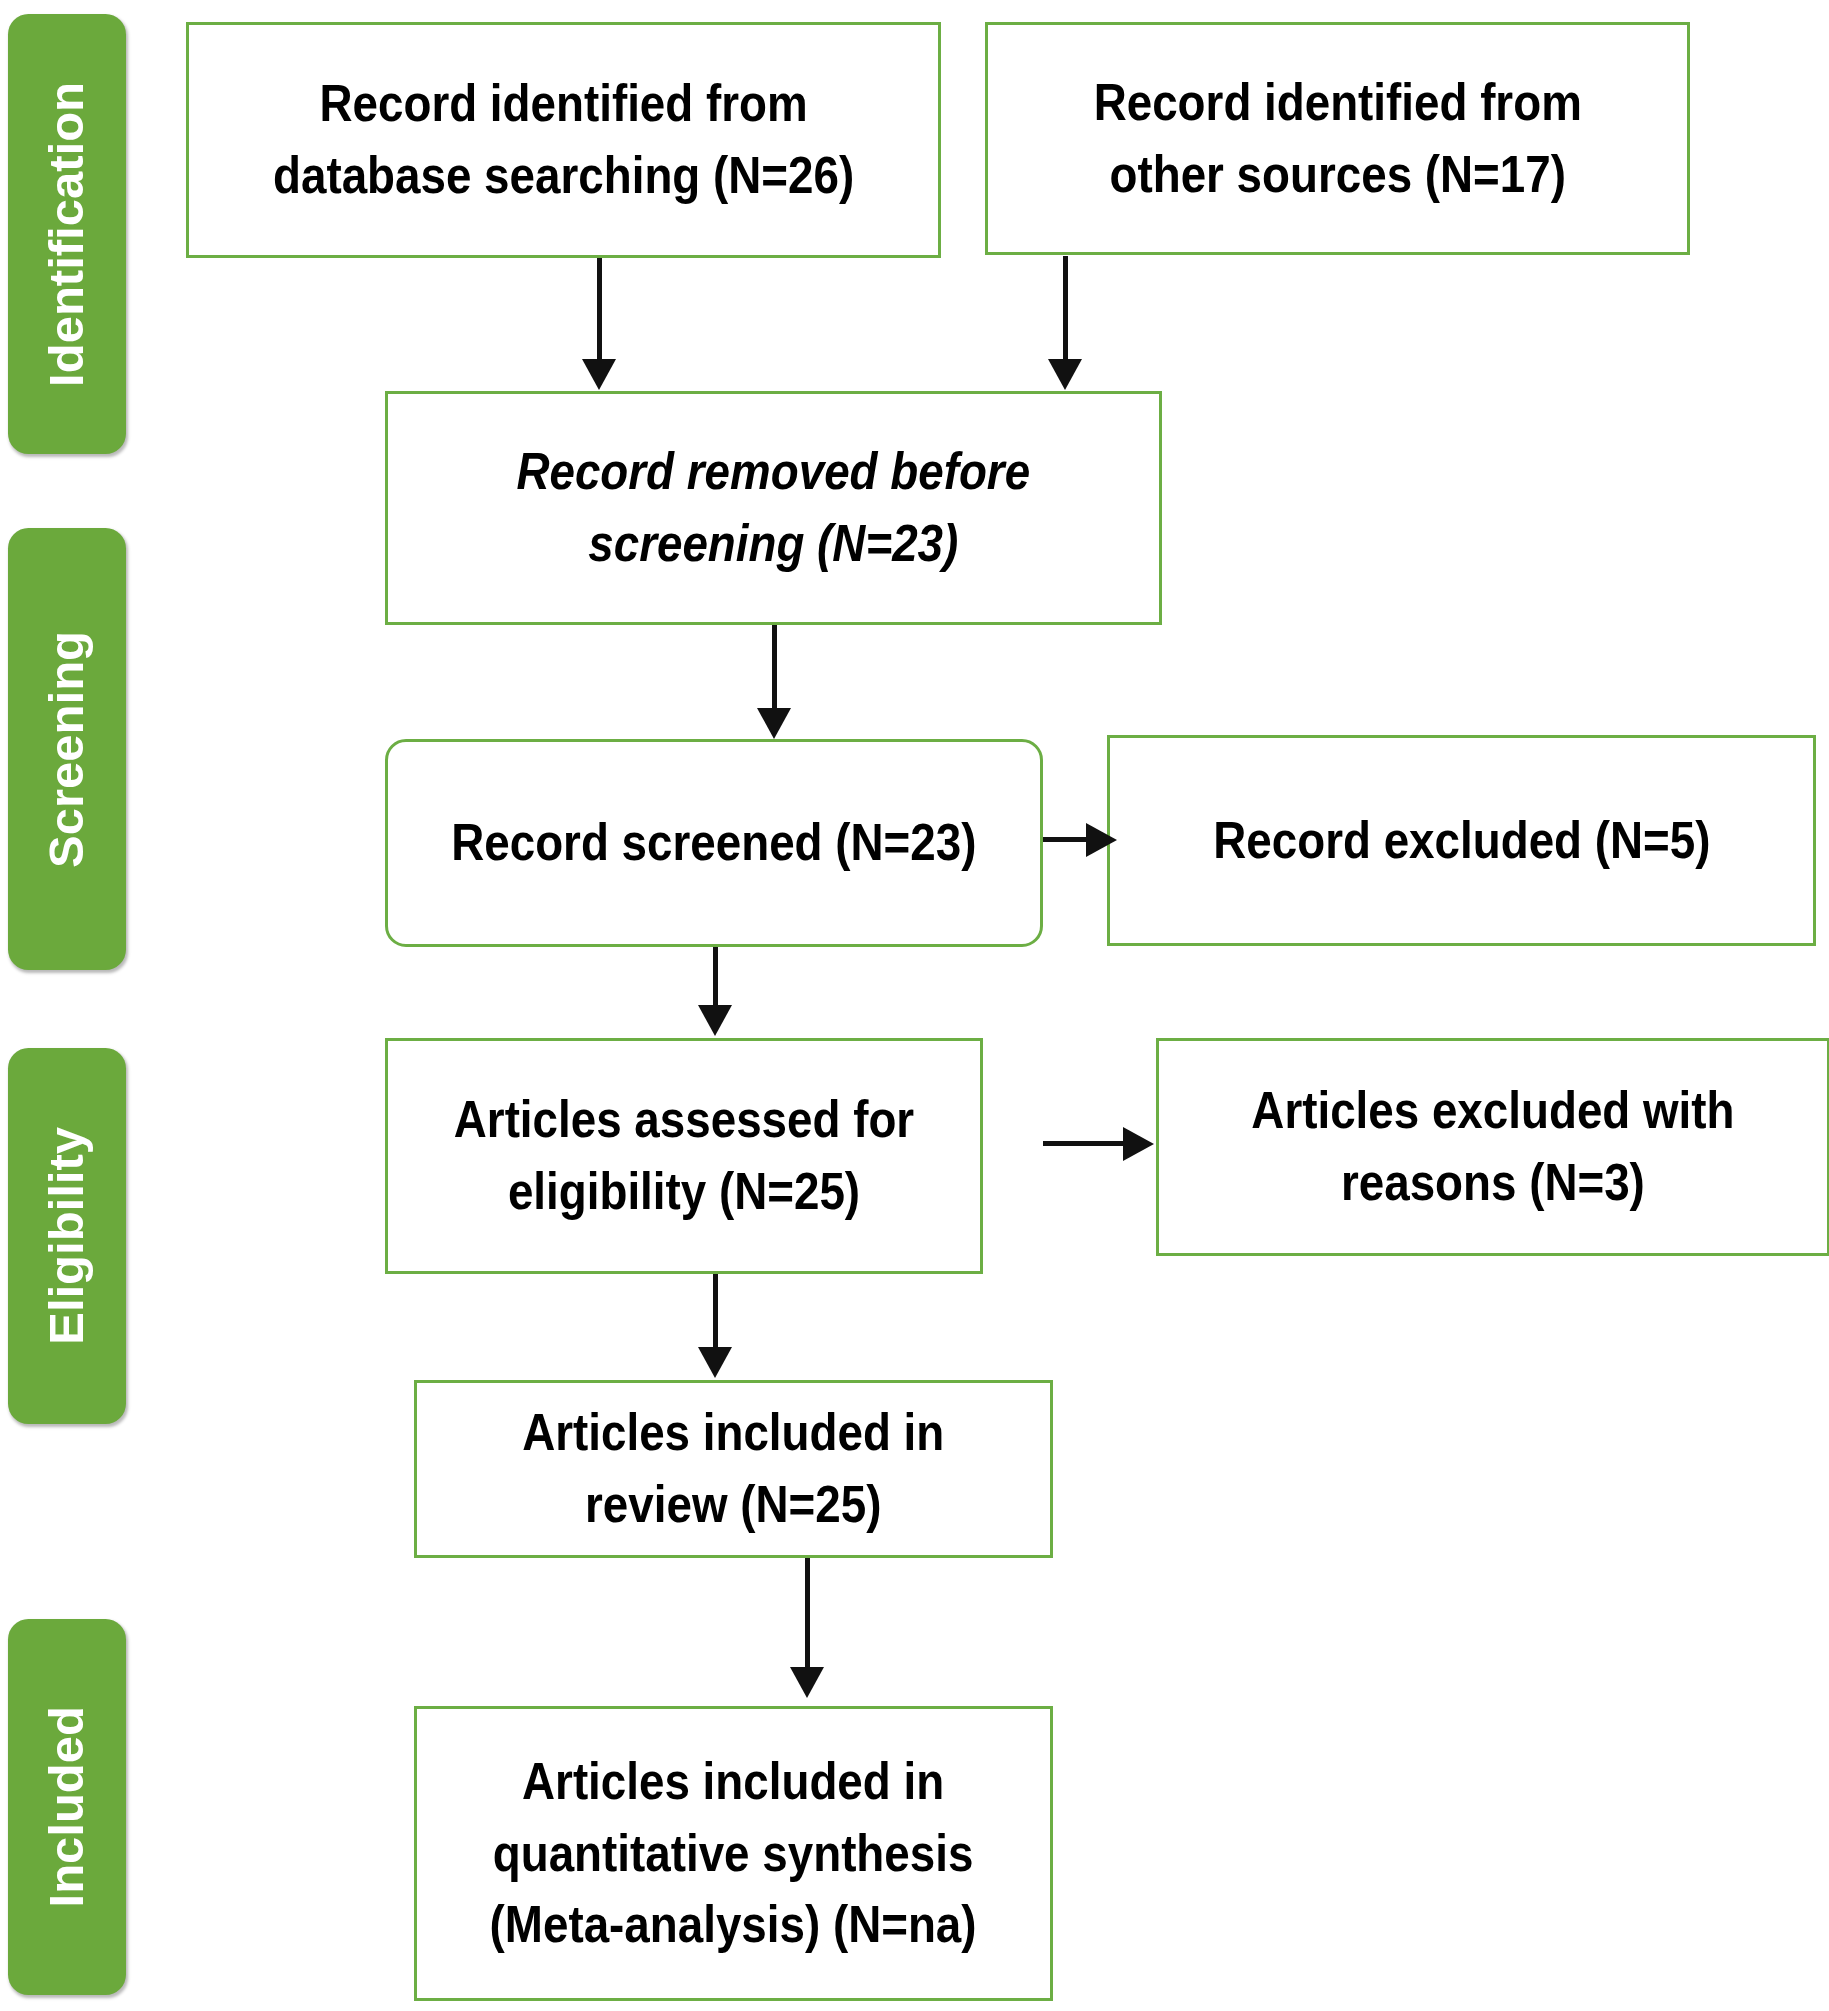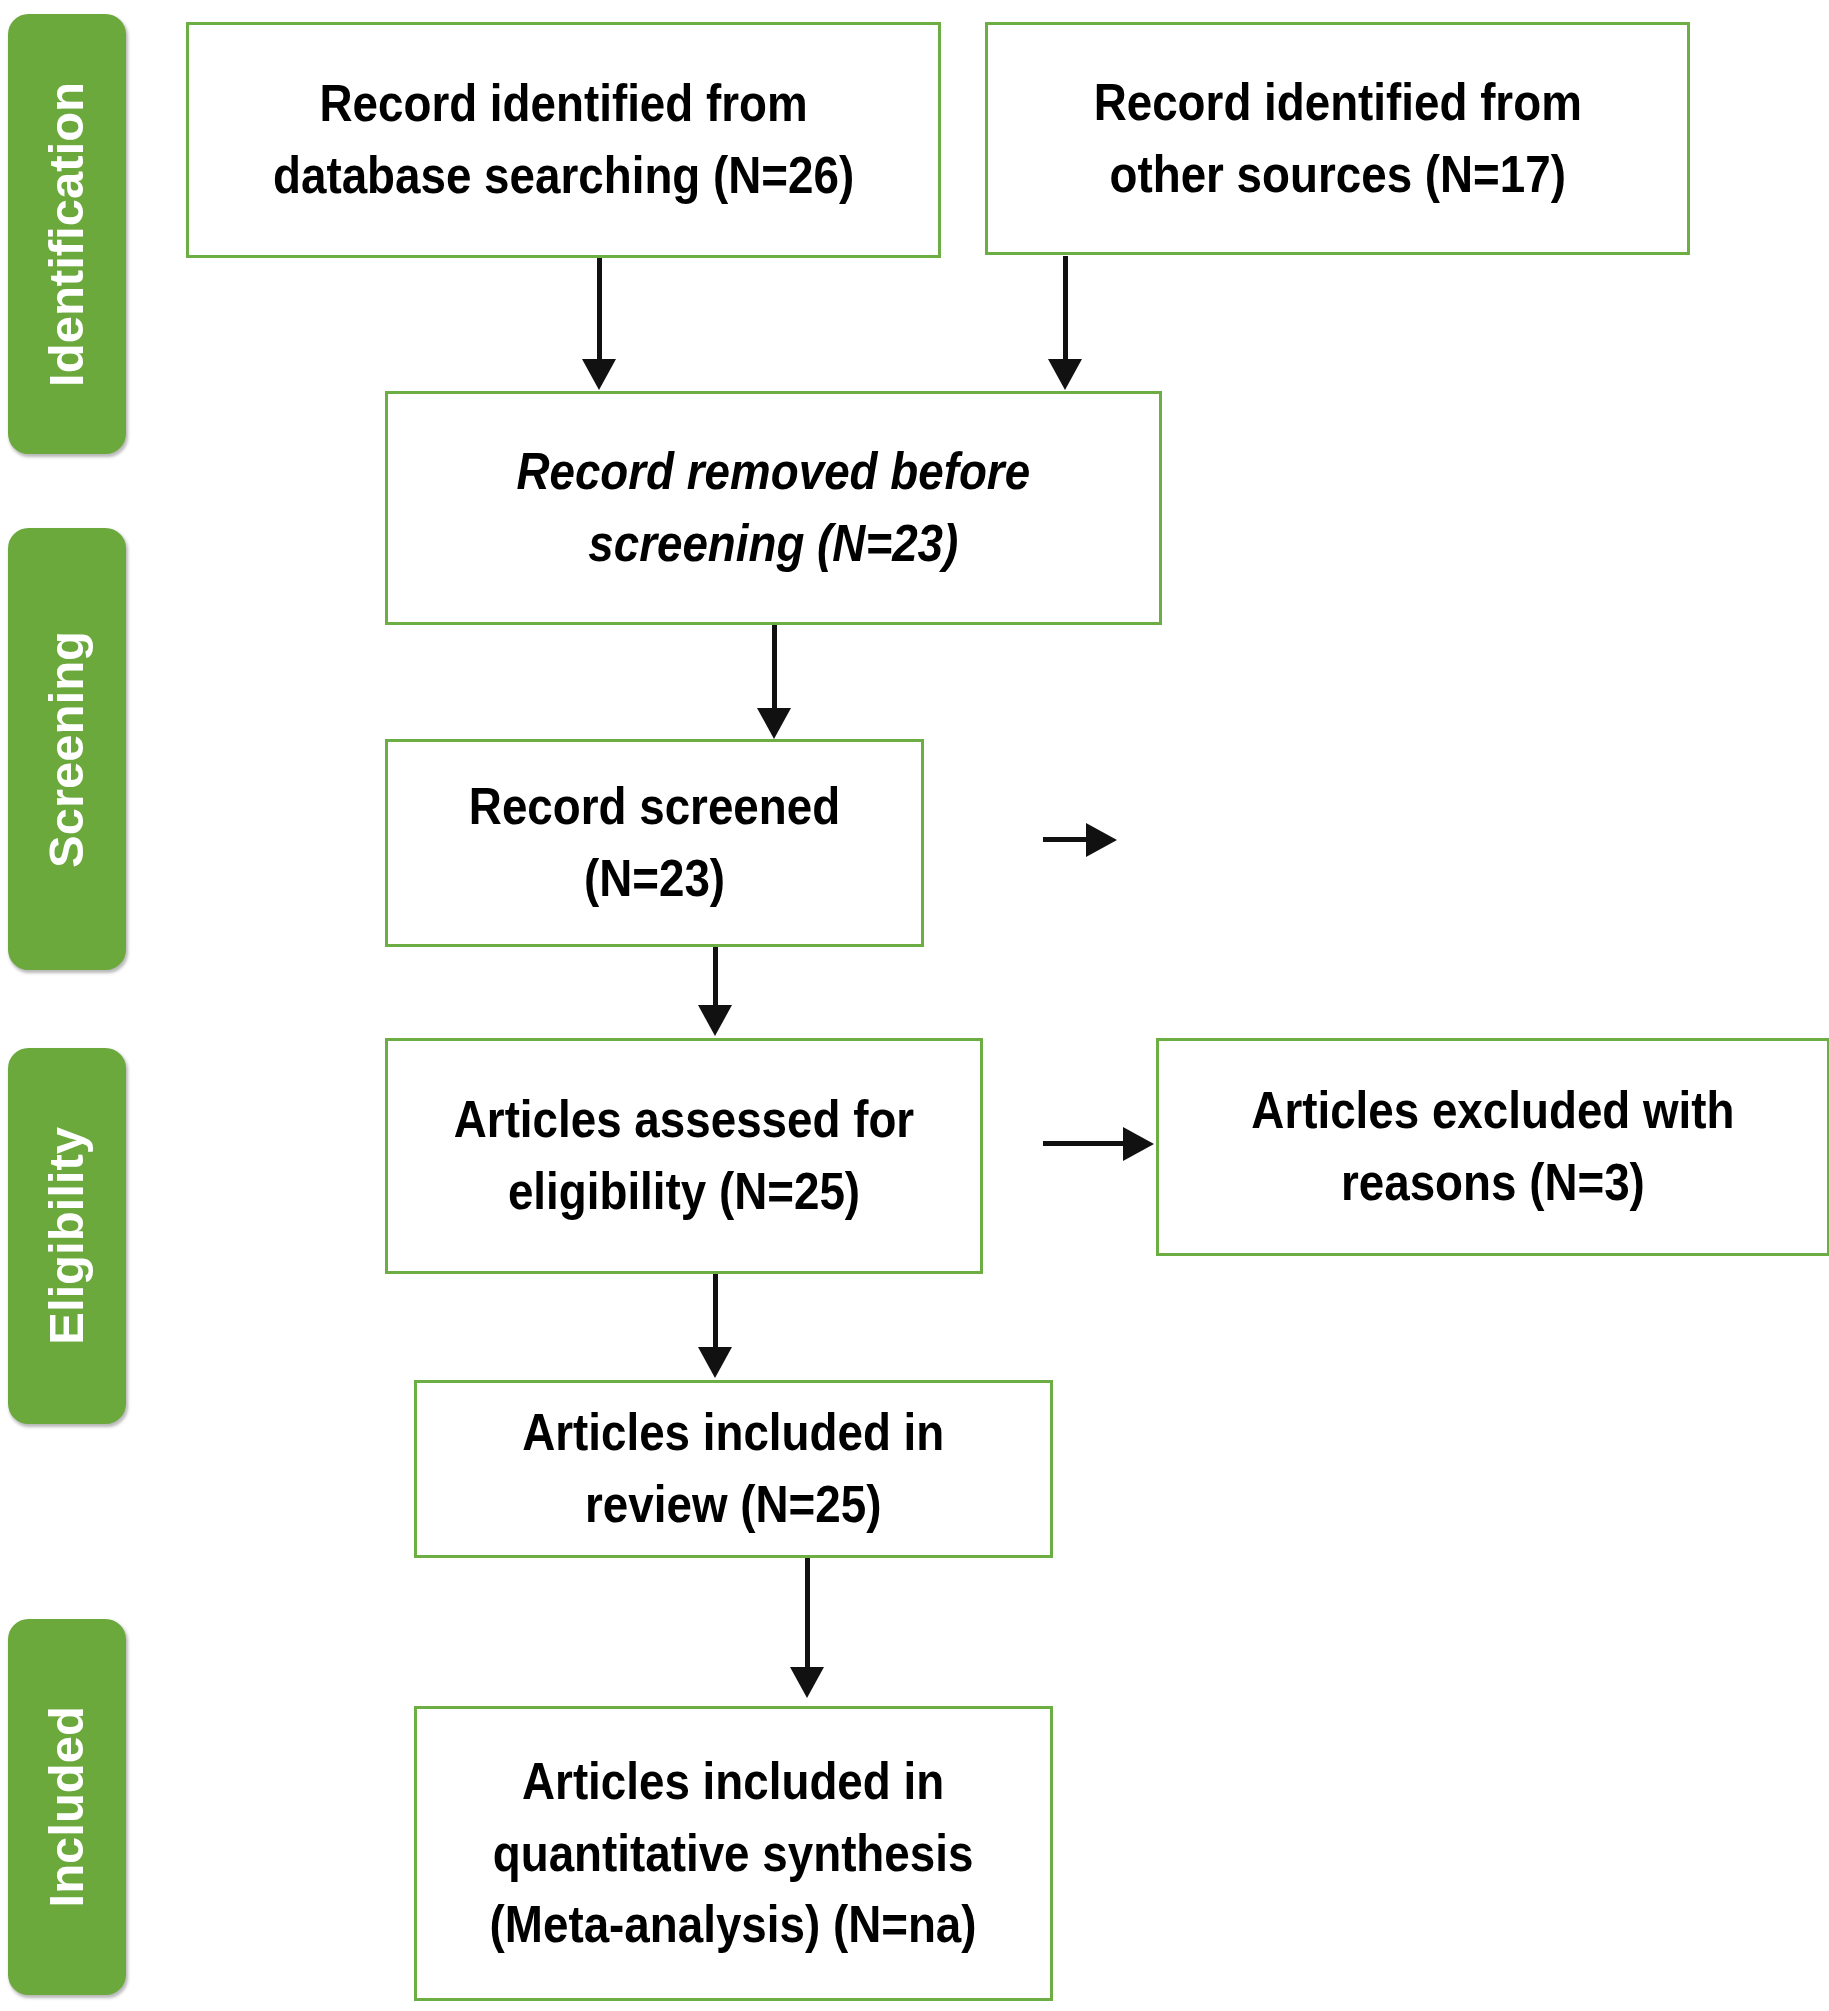--- a/index.html
+++ b/index.html
@@ -114,24 +114,27 @@
   <div class="flow-box thin" style="left:985px; top:22px; width:705px; height:233px;">
     <span class="box-text">Record identified from
 other sources (N=17)</span>
   </div>
 
   <div class="flow-box" style="left:385px; top:391px; width:777px; height:234px;font-style:italic;">
     <span class="box-text">Record removed before
 screening (N=23)</span>
   </div>
 
-  <div class="flow-box" style="left:385px; top:739px; width:539px; height:208px;">
+  <div class="flow-box" style="left:385px; top:739px; width:658px; height:208px;border-radius:21px;">
     <span class="box-text">Record screened (N=23)</span>
   </div>
 
+  <div class="flow-box" style="left:1107px; top:735px; width:709px; height:211px;">
+    <span class="box-text">Record excluded (N=5)</span>
+  </div>
 
   <div class="flow-box" style="left:385px; top:1038px; width:598px; height:236px;">
     <span class="box-text">Articles assessed for
 eligibility  (N=25)</span>
   </div>
 
   <div class="flow-box thin" style="left:1156px; top:1038px; width:674px; height:218px;">
     <span class="box-text">Articles excluded with
 reasons (N=3)</span>
   </div>

